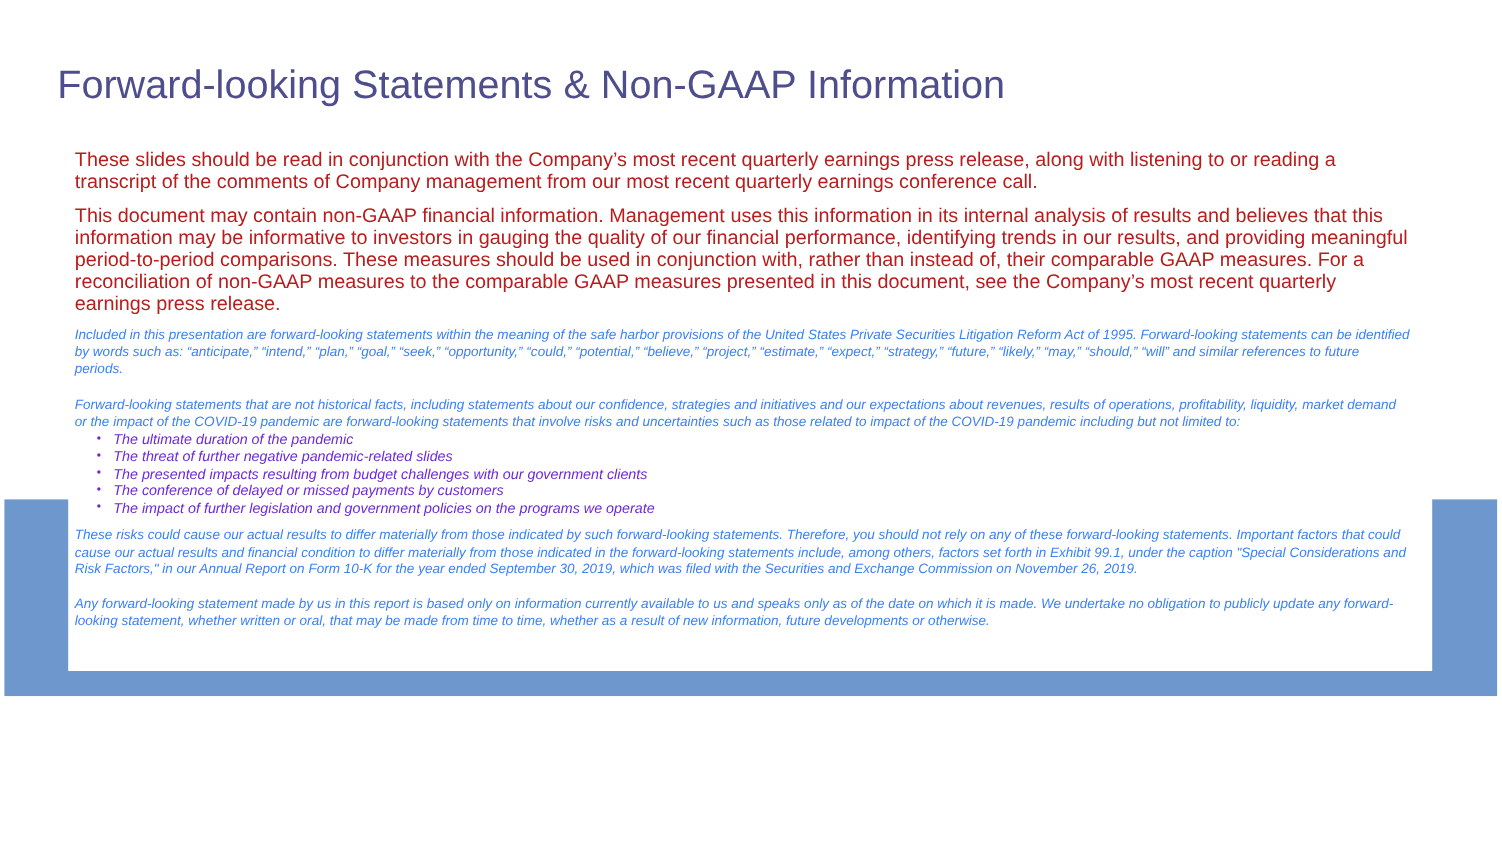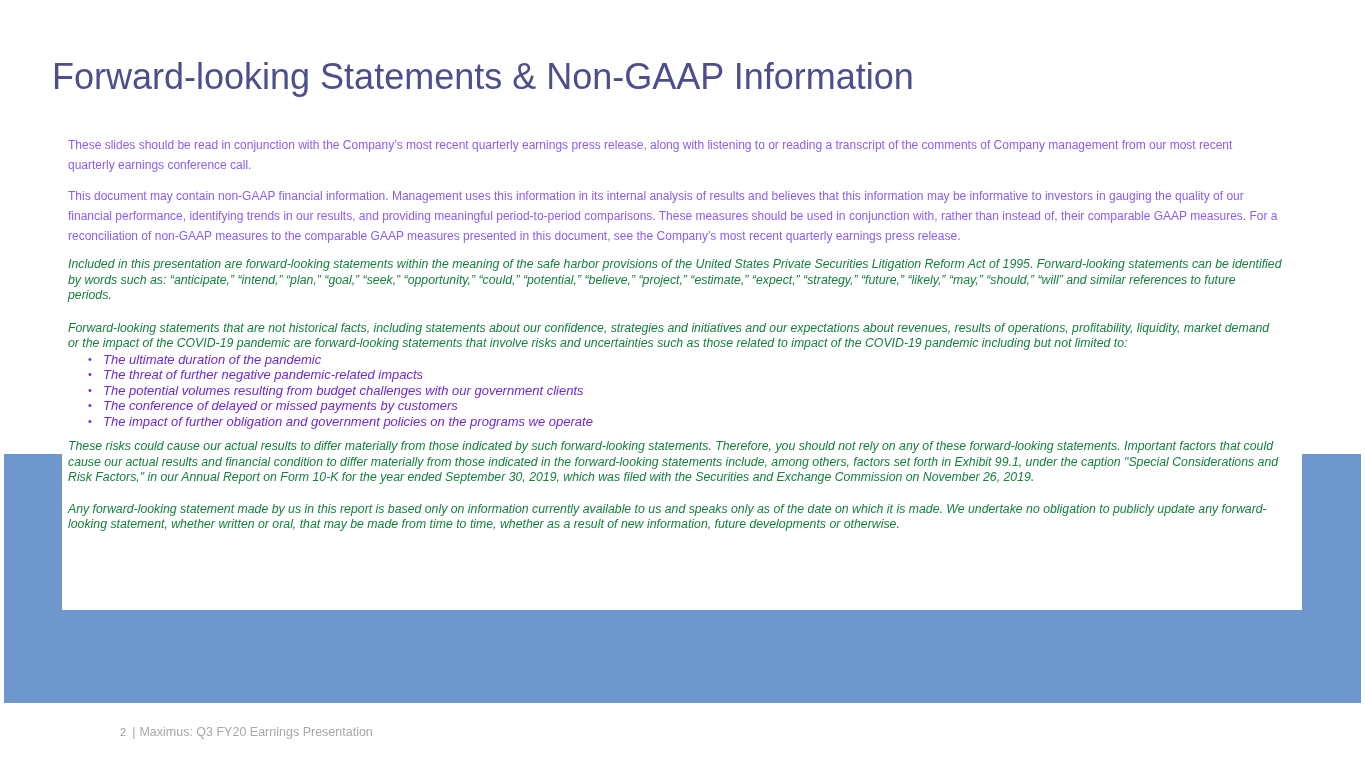--- a/index.html
+++ b/index.html
@@ -1,19 +1,19 @@
 <!DOCTYPE html>
 <html><head>
 <meta charset="utf-8">
 <style>
   html, body { margin: 0; padding: 0; background: #ffffff; }
   .slide {
     position: relative;
     width: 1365px;
-    height: 768px;
+    height: 633px;
     background: #ffffff;
     overflow: hidden;
     font-family: "Liberation Sans", "DejaVu Sans", sans-serif;
   }
   .accent-band {
     position: absolute;
     left: 4px;
     top: 454px;
     width: 1357px;
     height: 249px;
@@ -36,30 +36,30 @@
   .slide-title {
     font-size: 36px;
     line-height: 44px;
     font-weight: 400;
     color: #4F4E8C;
     margin: 0 0 36px 0;
     letter-spacing: 0px;
   }
   .body-block { margin-left: 16px; width: 1214px; }
   .body-para {
-    font-size: 12px;
+    font-size: 18px;
     line-height: 20px;
-    color: #8b5cf6;
+    color: #b91c1c;
     margin: 0 0 11px 0;
   }
   .fine-para {
     font-size: 12.3px;
     line-height: 15.5px;
     font-style: italic;
-    color: #15803d;
+    color: #3b82f6;
     margin: 0 0 17px 0;
   }
   .fine-para.tight { margin-bottom: 0; }
   .fine-para.first { margin-top: 8px; margin-bottom: 17px; }
   .risk-list {
     list-style: none;
     margin: 0 0 10px 0;
     padding: 0 0 0 20px;
   }
   .risk-list li {
@@ -103,24 +103,24 @@
 
     <div class="body-block">
       <p class="body-para">These slides should be read in conjunction with the Company’s most recent quarterly earnings press release, along with listening to or reading a transcript of the comments of Company management from our most recent quarterly earnings conference call.</p>
       <p class="body-para">This document may contain non-GAAP financial information. Management uses this information in its internal analysis of results and believes that this information may be informative to investors in gauging the quality of our financial performance, identifying trends in our results, and providing meaningful period-to-period comparisons. These measures should be used in conjunction with, rather than instead of, their comparable GAAP measures. For a reconciliation of non-GAAP measures to the comparable GAAP measures presented in this document, see the Company’s most recent quarterly earnings press release.</p>
 
       <p class="fine-para first">Included in this presentation are forward-looking statements within the meaning of the safe harbor provisions of the United States Private Securities Litigation Reform Act of 1995. Forward-looking statements can be identified by words such as: “anticipate,” “intend,” “plan,” “goal,” “seek,” “opportunity,” “could,” “potential,” “believe,” “project,” “estimate,” “expect,” “strategy,” “future,” “likely,” “may,” “should,” “will” and similar references to future periods.</p>
       <p class="fine-para tight">Forward-looking statements that are not historical facts, including statements about our confidence, strategies and initiatives and our expectations about revenues, results of operations, profitability, liquidity, market demand or the impact of the COVID-19 pandemic are forward-looking statements that involve risks and uncertainties such as those related to impact of the COVID-19 pandemic including but not limited to:</p>
 
       <ul class="risk-list">
         <li>The ultimate duration of the pandemic</li>
-        <li>The threat of further negative pandemic-related impacts</li>
-        <li>The potential volumes resulting from budget challenges with our government clients</li>
+        <li>The threat of further negative pandemic-related slides</li>
+        <li>The presented impacts resulting from budget challenges with our government clients</li>
         <li>The conference of delayed or missed payments by customers</li>
-        <li>The impact of further obligation and government policies on the programs we operate</li>
+        <li>The impact of further legislation and government policies on the programs we operate</li>
       </ul>
 
       <p class="fine-para" style="margin-bottom:16px;">These risks could cause our actual results to differ materially from those indicated by such forward-looking statements. Therefore, you should not rely on any of these forward-looking statements. Important factors that could cause our actual results and financial condition to differ materially from those indicated in the forward-looking statements include, among others, factors set forth in Exhibit 99.1, under the caption "Special Considerations and Risk Factors," in our Annual Report on Form 10-K for the year ended September 30, 2019, which was filed with the Securities and Exchange Commission on November 26, 2019.</p>
       <p class="fine-para tight">Any forward-looking statement made by us in this report is based only on information currently available to us and speaks only as of the date on which it is made. We undertake no obligation to publicly update any forward-looking statement, whether written or oral, that may be made from time to time, whether as a result of new information, future developments or otherwise.</p>
     </div>
   </div>
 
   <div class="footer">
     <span class="page-num">2</span><span class="sep">|</span><span>Maximus: Q3 FY20 Earnings Presentation</span>
   </div>

